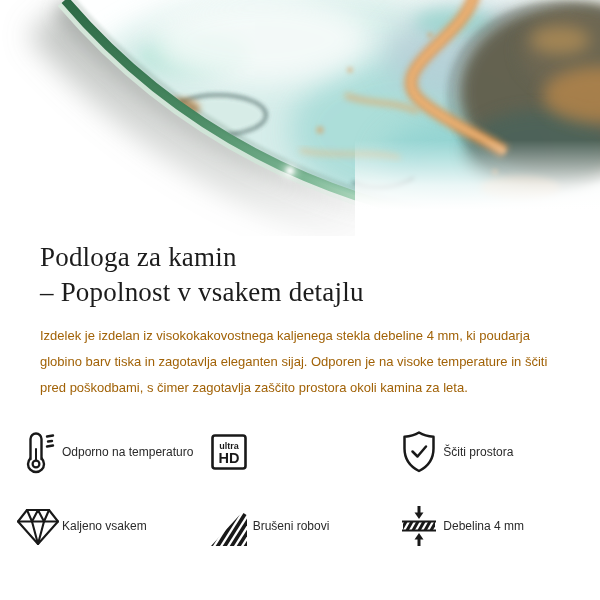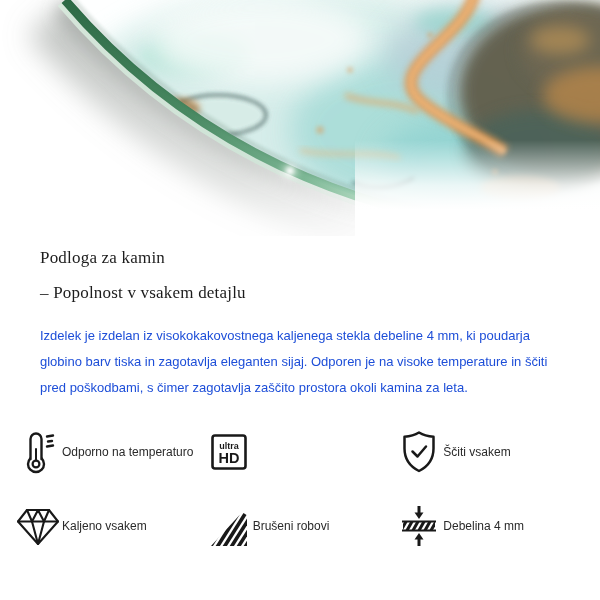--- a/index.html
+++ b/index.html
@@ -1,26 +1,26 @@
 <!DOCTYPE html>
 <html><head>
 <meta charset="utf-8">
 <style>
   html,body{margin:0;padding:0;background:#ffffff;}
   body{width:600px;height:600px;overflow:hidden;font-family:"Liberation Sans",sans-serif;color:#1d1d1d;}
   .hero{display:block;width:600px;height:236px;}
   .title-block{margin:4px 40px 0 40px;}
   .title-block h1{
     font-family:"Liberation Serif","DejaVu Serif",serif;
-    font-weight:400;font-size:17px;line-height:35px;margin:0;color:#1c1c1c;
+    font-weight:400;font-size:27px;line-height:35px;margin:0;color:#1c1c1c;
     letter-spacing:0.2px;
   }
   .desc{
     margin:13px 40px 0 40px;max-width:526px;
-    font-size:13px;line-height:26px;color:#1d4ed8;
+    font-size:13px;line-height:26px;color:#a16207;
   }
   .features{
     margin-top:26px;padding:0 14px;
     display:grid;grid-template-columns:repeat(3,1fr);row-gap:24px;
     text-align:center;
   }
   .feature{display:flex;align-items:center;}
   .f-icon{height:50px;display:flex;align-items:center;justify-content:center;color:#191919;}
   .f-icon svg{display:block;}
   .f-label{font-size:12px;color:#2a2a2a;line-height:14px;}
@@ -165,21 +165,21 @@
     </div>
   </div>
 
   <div class="feature">
     <div class="f-icon">
       <svg width="48" height="48" viewBox="0 0 48 48" fill="none" stroke="#191919" stroke-width="2.5" stroke-linecap="round" stroke-linejoin="round">
         <path d="M24,4.5 C29,7.5 33.8,8.4 38.5,8.8 V20.5 C38.5,31 33,38.5 24,43 C15,38.5 9.5,31 9.5,20.5 V8.8 C14.2,8.4 19,7.5 24,4.5 Z"></path>
         <path d="M17.5,23.5 L22.5,28.5 L31,18.5"></path>
       </svg>
     </div>
-    <div class="f-label">Ščiti vsakem</div>
+    <div class="f-label">Ščiti prostora</div>
   </div>
 
   <div class="feature">
     <div class="f-icon">
       <svg width="48" height="48" viewBox="0 0 48 48" fill="none" stroke="#191919" stroke-width="2.1" stroke-linecap="round" stroke-linejoin="round">
         <path d="M13,8 H35 L44,19.5 L24,42 L4,19.5 Z"></path>
         <line x1="4" y1="19.5" x2="44" y2="19.5"></line>
         <path d="M13,8 L18,19.5 L24,8 L30,19.5 L35,8"></path>
         <path d="M18,19.5 L24,42 L30,19.5"></path>
       </svg>

